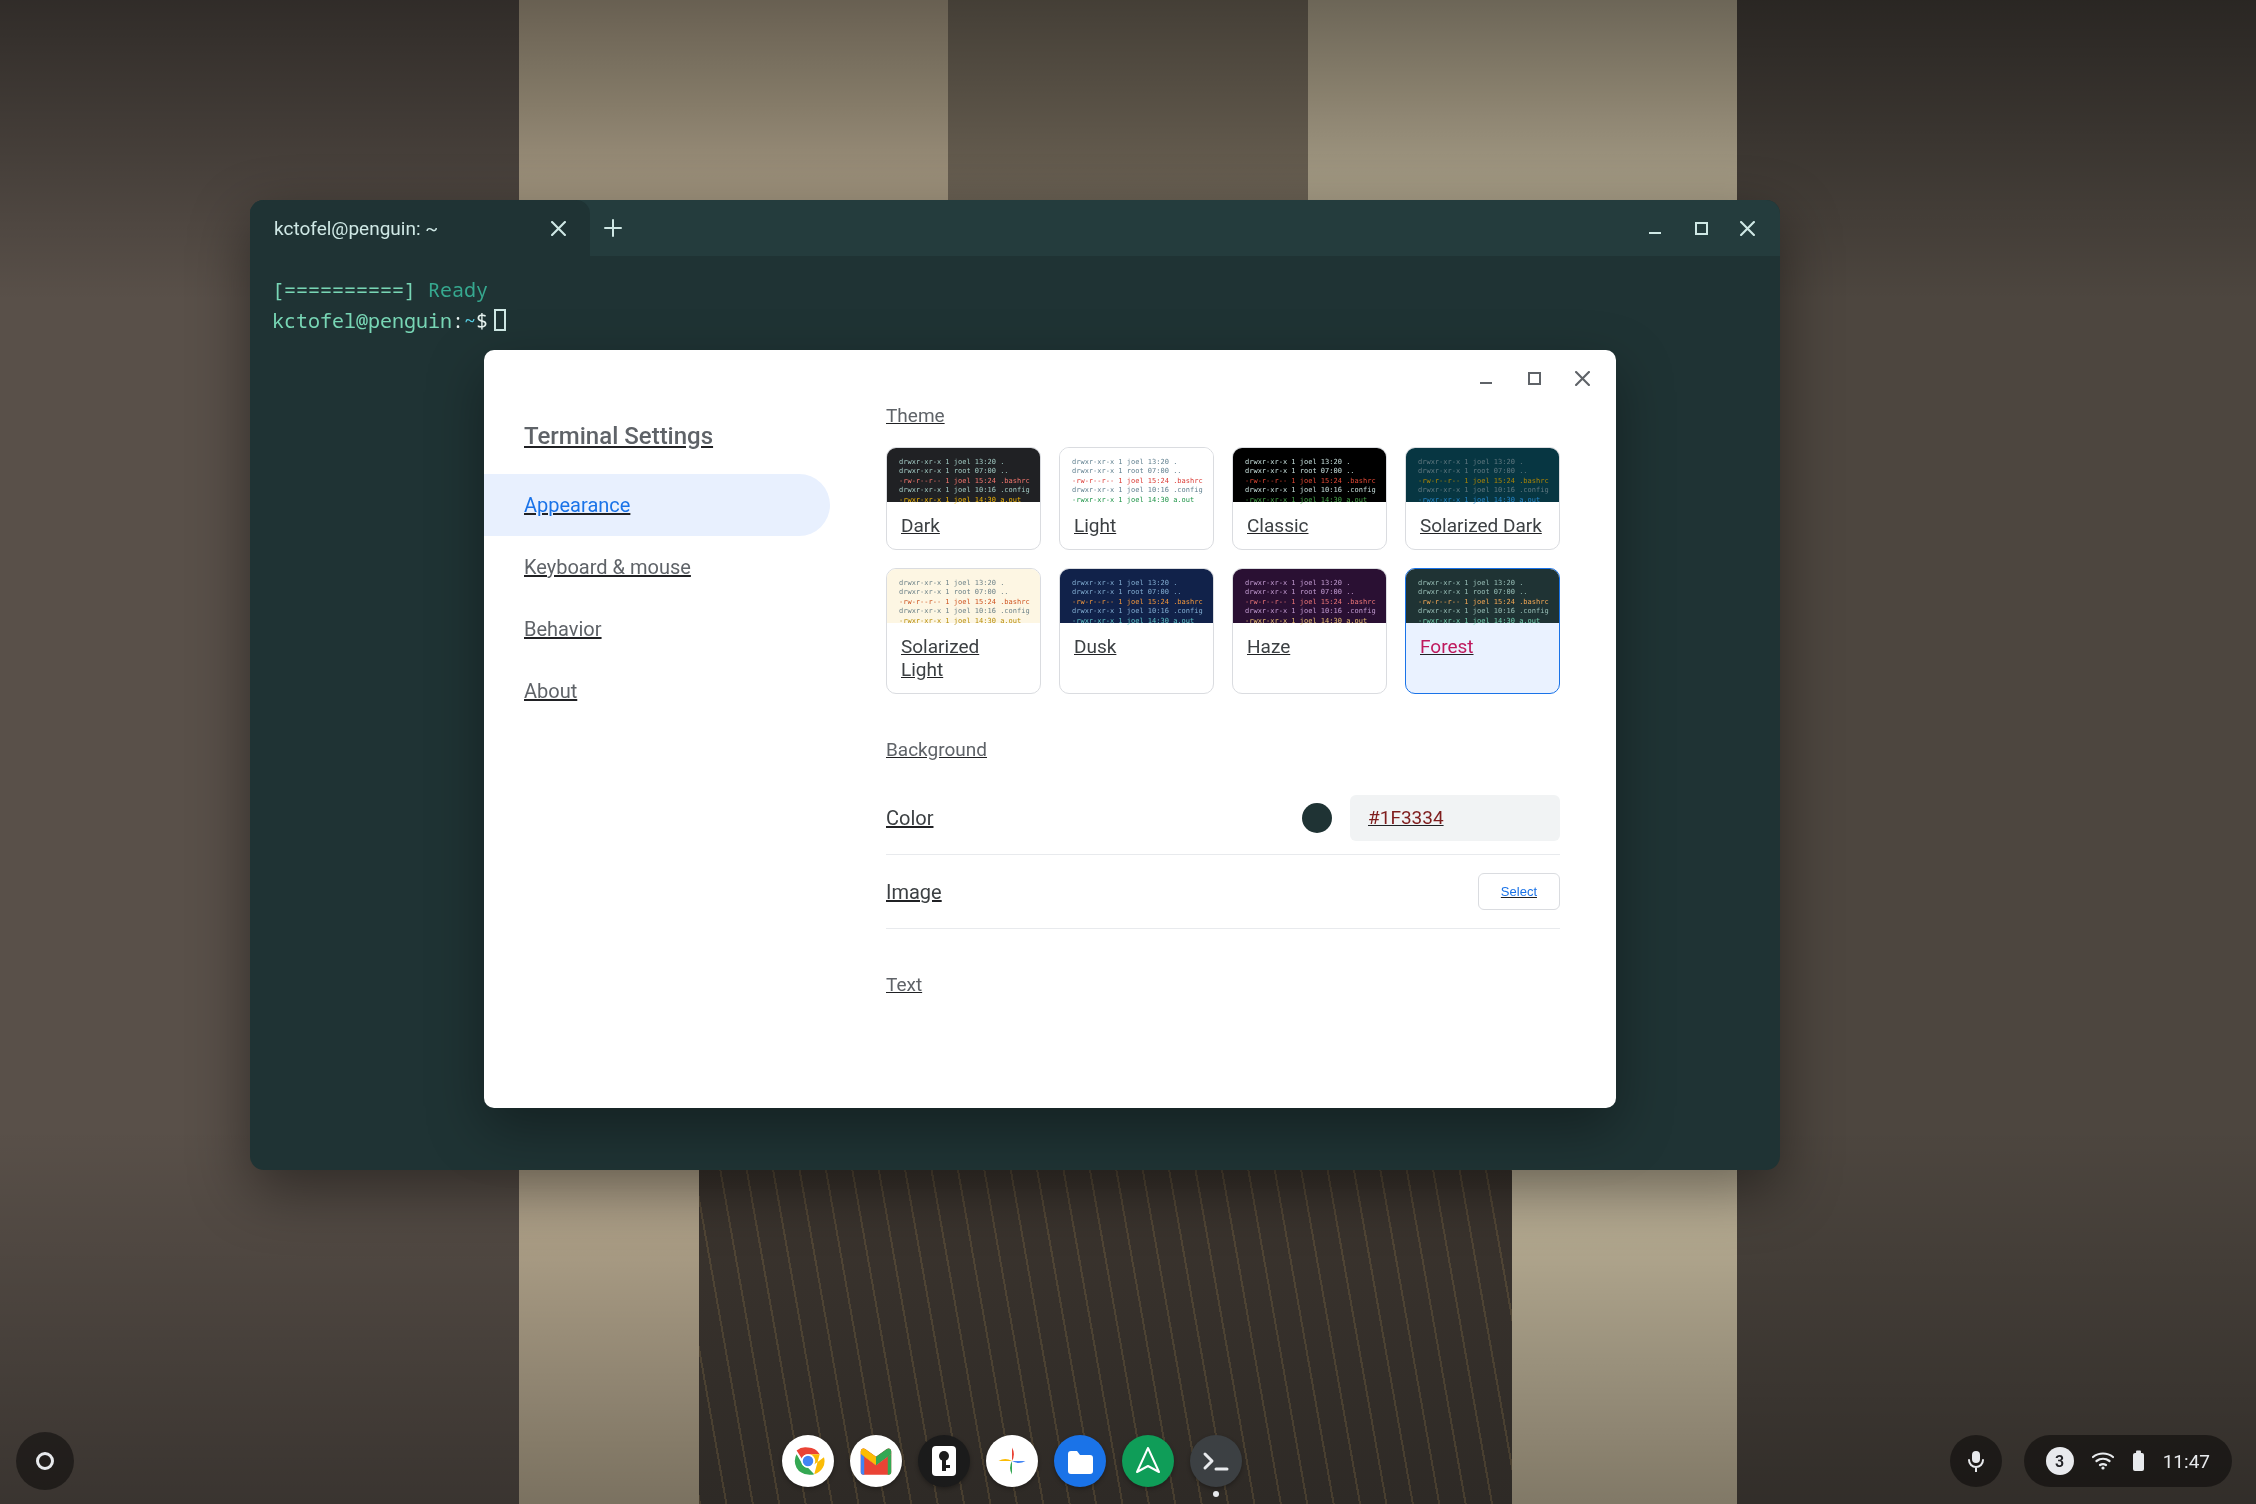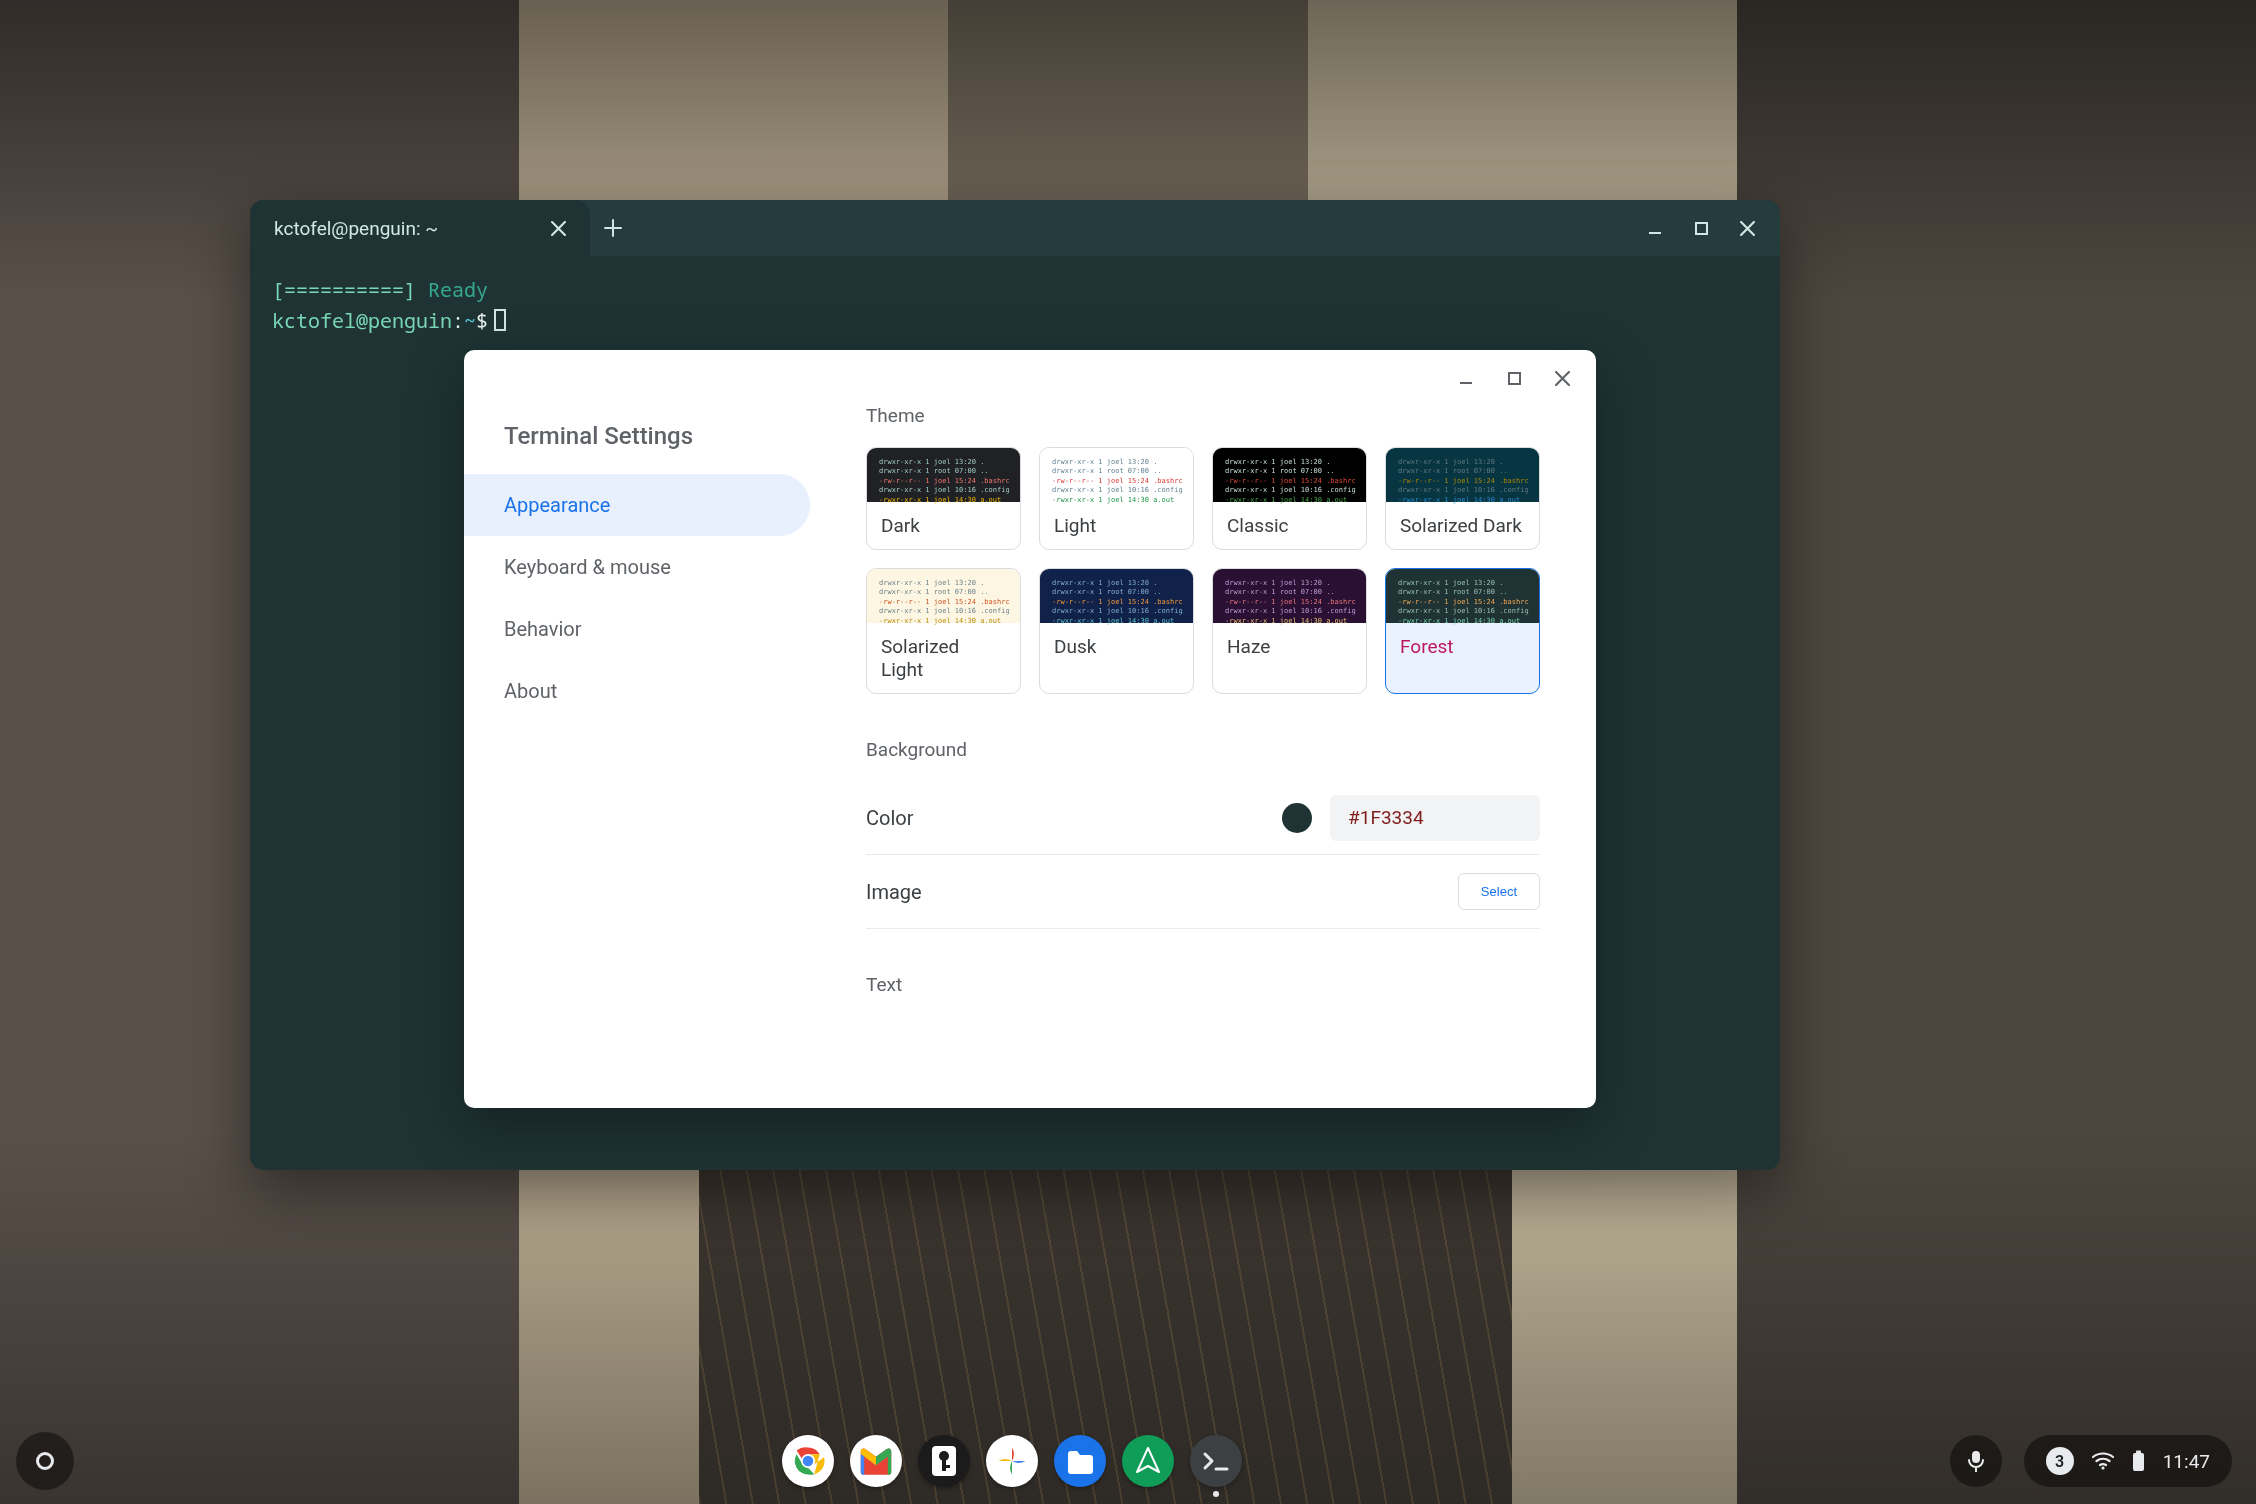--- a/index.html
+++ b/index.html
@@ -61,26 +61,26 @@
   .tc-white  { color:#e8f4f1; }
   .tc-cyan   { color:#59d0e4; }
   .tc-cursor {
     display:inline-block; width:12px; height:22px;
     border:2px solid #cfe8e5; vertical-align:-3px; margin-left:6px;
   }
 
   
   .settings-window {
     position:absolute;
-    left:464px; top:350px;
+    left:484px; top:350px;
     width:1132px; height:758px;
     background:#fff; color:#202124;
     border-radius:10px;
     box-shadow:0 20px 55px rgba(0,0,0,.35);
-    display:flex; overflow:hidden;
+    display:flex; overflow:hidden;text-decoration:underline;
   }
   .settings-titlebar{
     position:absolute; top:0; right:0; height:56px;
     display:flex; align-items:center; gap:12px; padding-right:16px;
     z-index:2;
   }
   .settings-titlebar .win-btn{
     width:36px; height:36px; display:flex; align-items:center; justify-content:center;
     color:#5f6368; cursor:pointer; border-radius:50%;
   }

